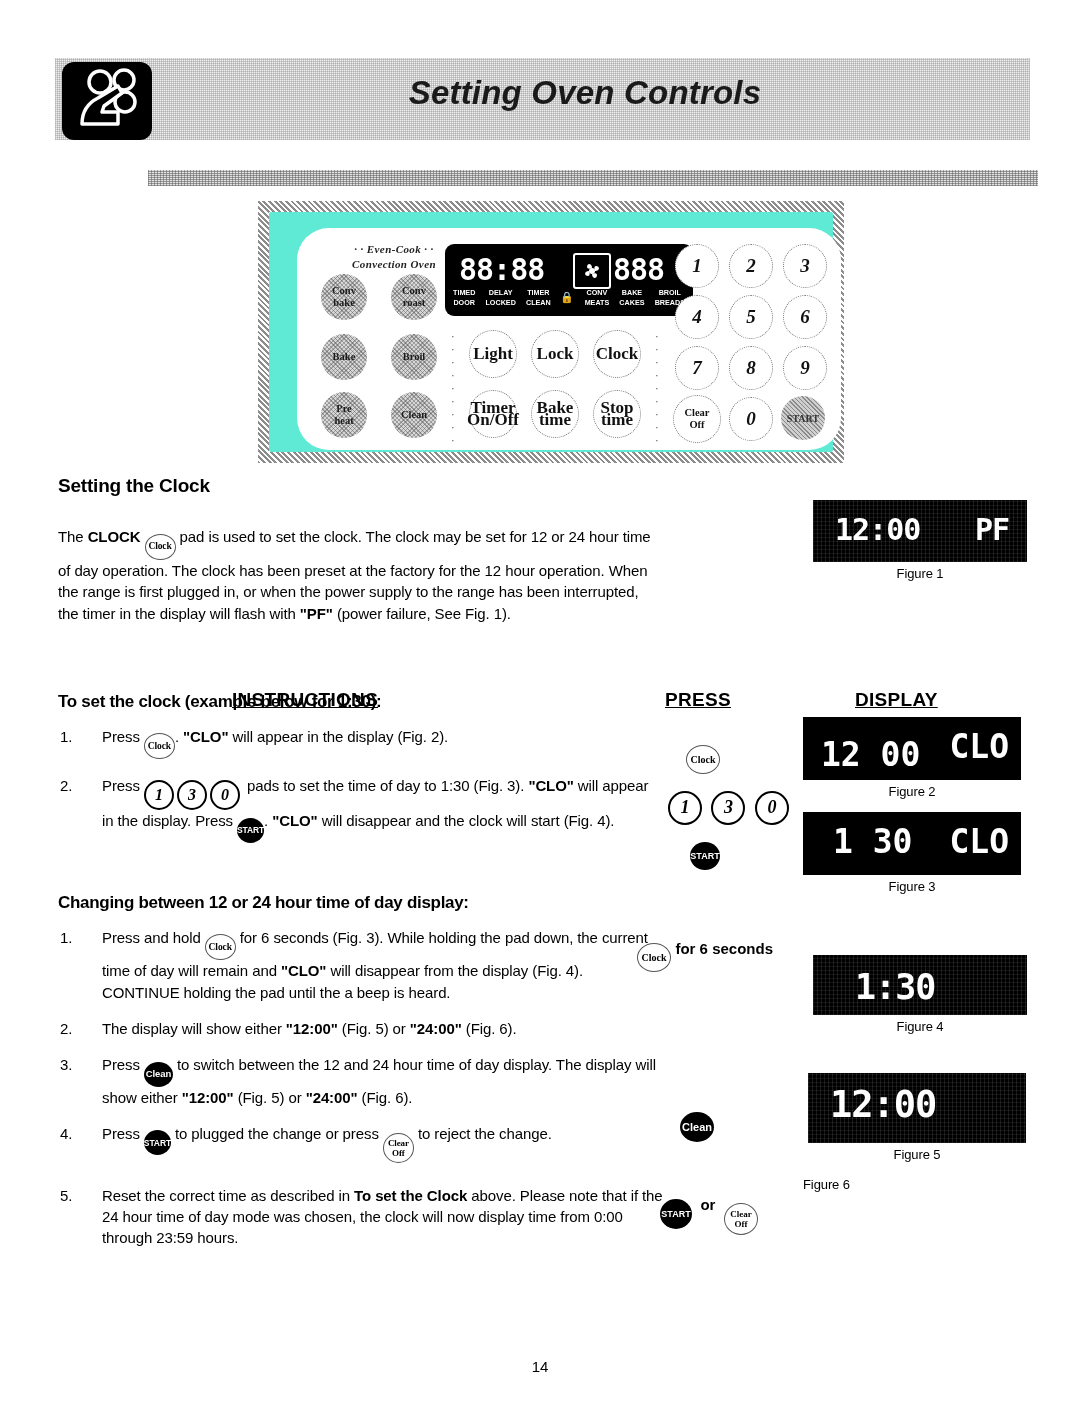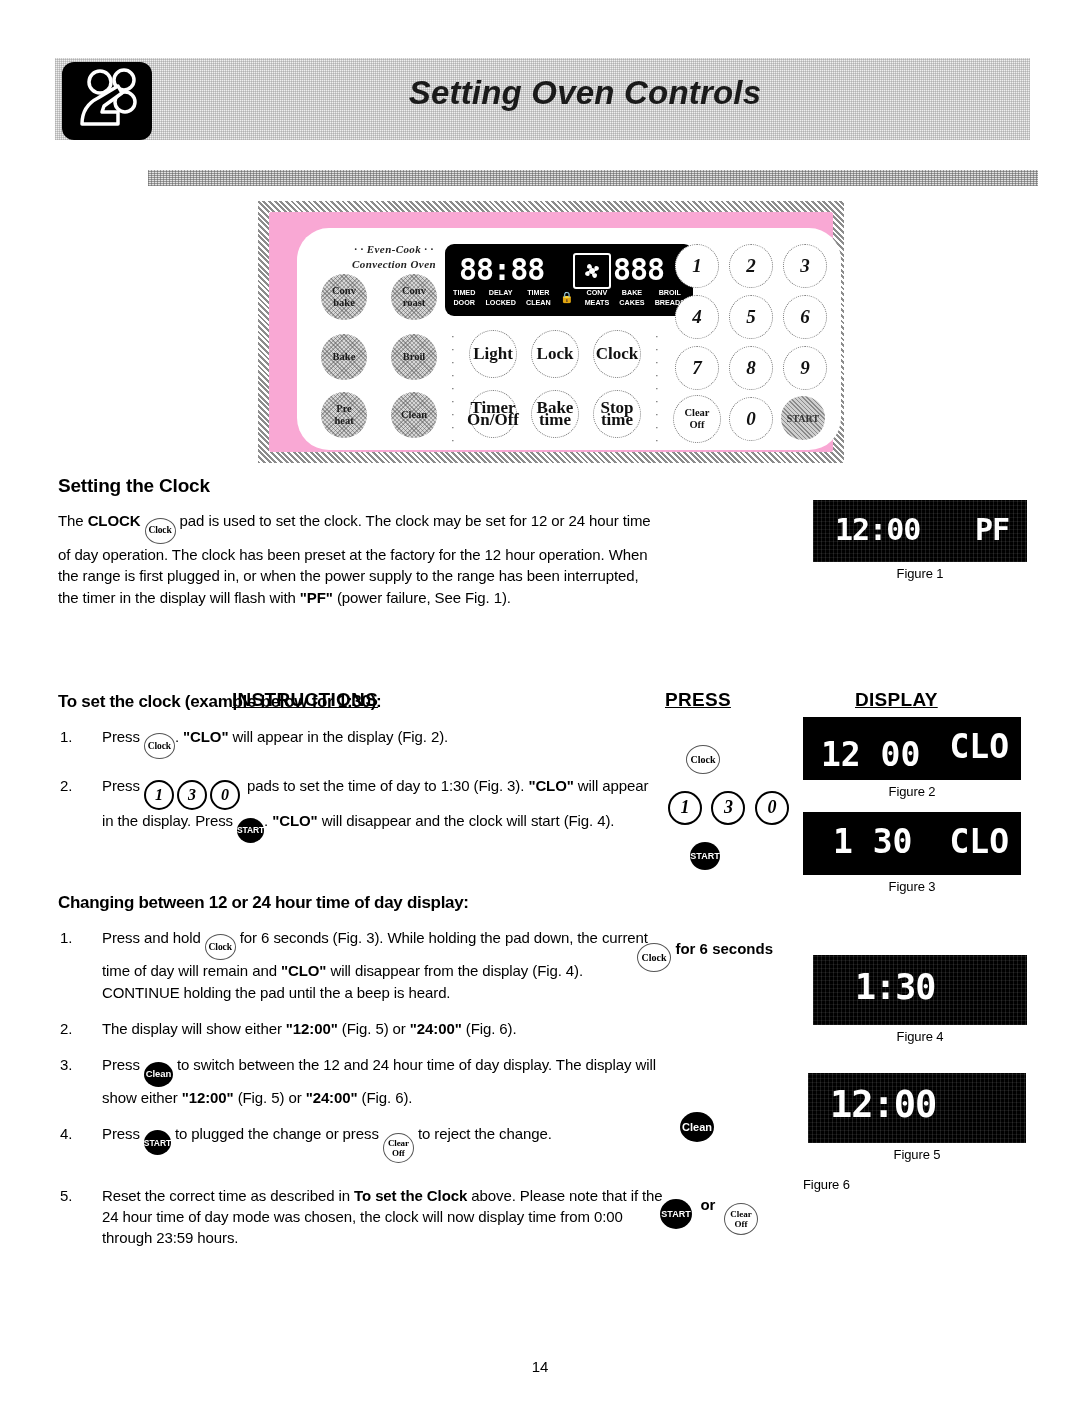--- a/index.html
+++ b/index.html
@@ -71,21 +71,21 @@
     width: 600px;
     height: 262px;
   }
   #panel-shell {
     position: absolute;
     left: 18px; top: 6px;
     width: 564px; height: 240px;
     border: 11px solid;
     border-image: repeating-linear-gradient(45deg,#8c8c8c 0 2px,#ffffff 2px 4px) 11;
     border-radius: 40px;
-    background: #f9a8d4;
+    background: #5eead4;
   }
   #panel-shell-inner {
     position: absolute;
     left: 28px; top: 16px;
     width: 544px; height: 222px;
     border-radius: 32px;
     background: #fff;
   }
   .evencook-label {
     position: absolute;
@@ -220,21 +220,21 @@
   }
 
   
   #left-col {
     position: absolute;
     left: 58px;
     top: 475px;
     width: 600px;
   }
   h2.section-head {
-    margin: 0 0 13px 0;
+    margin: 0 0 29px 0;
     font-size: 19px;
     font-weight: bold;
     letter-spacing: -.2px;
   }
   h3.sub-head {
     margin: 0 0 14px 0;
     font-size: 17px;
     font-weight: bold;
     letter-spacing: -.3px;
   }
@@ -582,21 +582,21 @@
 
 <div class="display-fig" style="left:803px; top:812px;">
   <div class="fig-screen" style="width:218px;height:63px;">
     <div class="fig-text" style="left:30px; top:10px; font-size:33px;">1 30</div>
     <div class="fig-text" style="right:12px; top:10px; font-size:33px;">CLO</div>
   </div>
   <div class="fig-caption">Figure 3</div>
 </div>
 
 <div class="display-fig" style="left:813px; top:955px;">
-  <div class="fig-screen dither" style="width:214px;height:70px;text-decoration:underline;">
+  <div class="fig-screen dither" style="width:214px;height:60px;text-decoration:underline;">
     <div class="fig-text" style="left:42px; top:12px; font-size:35px; letter-spacing:-1px;">1:30</div>
   </div>
   <div class="fig-caption">Figure 4</div>
 </div>
 
 <div class="display-fig" style="left:808px; top:1073px;">
   <div class="fig-screen dither" style="width:218px;height:70px;">
     <div class="fig-text" style="left:22px; top:10px; font-size:37px; letter-spacing:-1px;">12:00</div>
   </div>
   <div class="fig-caption">Figure 5</div>

